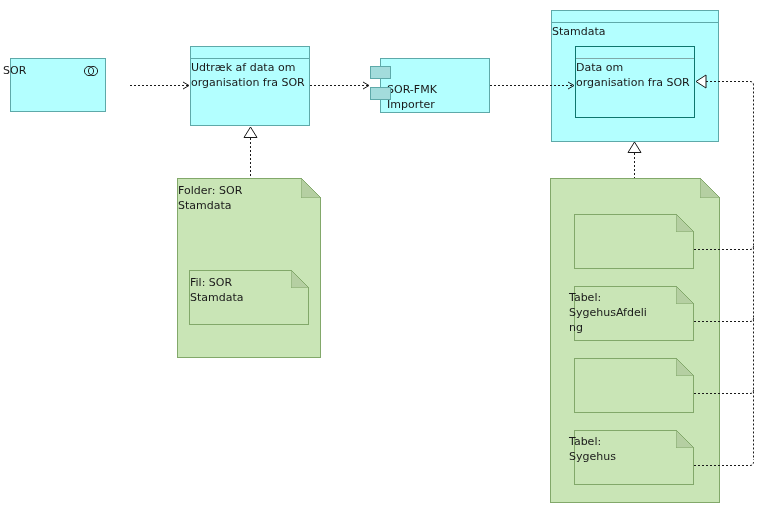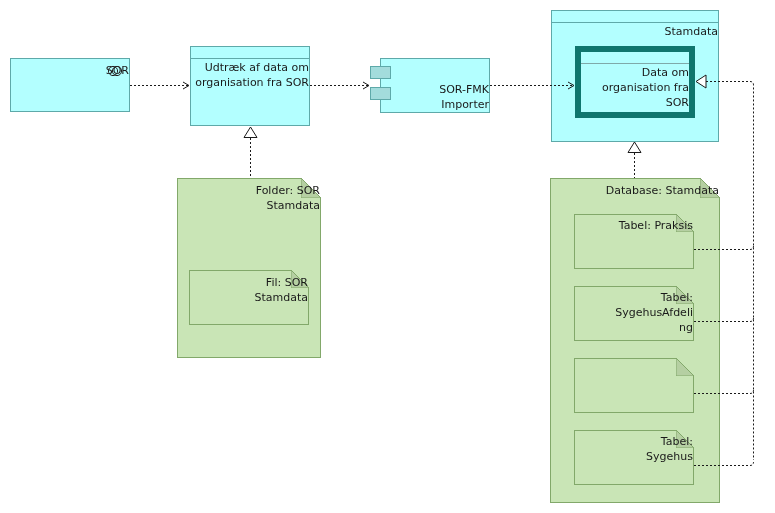--- a/index.html
+++ b/index.html
@@ -1,29 +1,29 @@
 <!DOCTYPE html>
 <html><head>
 <meta charset="utf-8">
 <style>
   html, body { margin: 0; padding: 0; background: #ffffff; }
   body { width: 775px; height: 513px; position: relative; overflow: hidden;
          font-family: "DejaVu Sans", sans-serif; font-size: 11px; color: #1a1a1a; }
   .node { position: absolute; box-sizing: border-box; }
   .cyan { background: #b3ffff; border: 1px solid #5ea9a9; }
   .green { background: #c9e5b6; border: 1px solid #82a86a; }
-  .label { position: absolute; left: 0; right: 0; text-align: right; line-height: 15px; white-space: pre-line; }
+  .label { position: absolute; left: 0; right: 0; text-align: left; line-height: 15px; white-space: pre-line; }
   .hdr-line { position: absolute; left: 0; right: 0; height: 0; border-top: 1px solid #5ea9a9; }
   svg.wires { position: absolute; left: 0; top: 0; pointer-events: none; }
   .dog { position: absolute; right: -1px; top: -1px; }
 </style>
 </head>
 <body>
 
-<div class="node cyan" style="left:10px;top:58px;width:120px;height:54px;">
+<div class="node cyan" style="left:10px;top:58px;width:96px;height:54px;">
   <div class="label" style="top:4px;left:-8px;">SOR</div>
   <svg style="position:absolute;right:6px;top:6px;" width="16" height="12" viewBox="0 0 16 12">
     <circle cx="6" cy="6" r="4.6" fill="none" stroke="#222" stroke-width="1"></circle>
     <circle cx="10" cy="6" r="4.6" fill="none" stroke="#222" stroke-width="1"></circle>
   </svg>
 </div>
 
 <div class="node cyan" style="left:190px;top:46px;width:120px;height:80px;padding-left:9px;">
   <div class="hdr-line" style="top:11px;"></div>
   <div class="label" style="top:13px;">Udtræk af data om
@@ -34,21 +34,21 @@
   <div class="label" style="top:3px;left:6px;margin-top:20px;">SOR-FMK
 Importer</div>
 </div>
 <div class="node" style="left:370px;top:66px;width:21px;height:13px;background:#a3dcdc;border:1px solid #5ea9a9;"></div>
 <div class="node" style="left:370px;top:87px;width:21px;height:13px;background:#a3dcdc;border:1px solid #5ea9a9;"></div>
 
 <div class="node cyan" style="left:551px;top:10px;width:168px;height:132px;">
   <div class="hdr-line" style="top:11px;"></div>
   <div class="label" style="top:13px;">Stamdata</div>
 </div>
-<div class="node" style="left:575px;top:46px;width:120px;height:72px;border:6px solid #0f766e;background:#b3ffff;">
+<div class="node" style="left:575px;top:46px;width:120px;height:72px;border:1px solid #0f766e;background:#b3ffff;">
   <div class="hdr-line" style="top:11px;border-color:#7fa9a9;"></div>
   <div class="label" style="top:13px;">Data om
 organisation fra SOR</div>
 </div>
 
 <div class="node green" style="left:177px;top:178px;width:144px;height:180px;">
   <svg class="dog" width="20" height="20" viewBox="0 0 20 20">
     <polygon points="0,0 20,20 0,20" fill="#b5cfa2" stroke="#82a86a" stroke-width="1"></polygon>
     <polygon points="0,0 20,0 20,20" fill="#ffffff"></polygon>
     <line x1="0" y1="0" x2="20" y2="20" stroke="#82a86a" stroke-width="1"></line>
@@ -65,30 +65,28 @@
   <div class="label" style="top:4px;">Fil: SOR
 Stamdata</div>
 </div>
 
 <div class="node green" style="left:550px;top:178px;width:170px;height:325px;">
   <svg class="dog" width="20" height="20" viewBox="0 0 20 20">
     <polygon points="0,0 20,20 0,20" fill="#b5cfa2" stroke="#82a86a" stroke-width="1"></polygon>
     <polygon points="0,0 20,0 20,20" fill="#ffffff"></polygon>
     <line x1="0" y1="0" x2="20" y2="20" stroke="#82a86a" stroke-width="1"></line>
   </svg>
-  <div class="label" style="top:4px;left:-6px;">Database: Stamdata</div>
 </div>
 
 <div class="node green" style="left:574px;top:214px;width:120px;height:55px;">
   <svg class="dog" width="18" height="18" viewBox="0 0 18 18">
     <polygon points="0,0 18,18 0,18" fill="#b5cfa2" stroke="#82a86a" stroke-width="1"></polygon>
     <polygon points="0,0 18,0 18,18" fill="#c9e5b6"></polygon>
     <line x1="0" y1="0" x2="18" y2="18" stroke="#82a86a" stroke-width="1"></line>
   </svg>
-  <div class="label" style="top:3px;left:-6px;">Tabel: Praksis</div>
 </div>
 <div class="node green" style="left:574px;top:286px;width:120px;height:55px;">
   <svg class="dog" width="18" height="18" viewBox="0 0 18 18">
     <polygon points="0,0 18,18 0,18" fill="#b5cfa2" stroke="#82a86a" stroke-width="1"></polygon>
     <polygon points="0,0 18,0 18,18" fill="#c9e5b6"></polygon>
     <line x1="0" y1="0" x2="18" y2="18" stroke="#82a86a" stroke-width="1"></line>
   </svg>
   <div class="label" style="top:3px;left:-6px;">Tabel:
 SygehusAfdeli
 ng</div>

